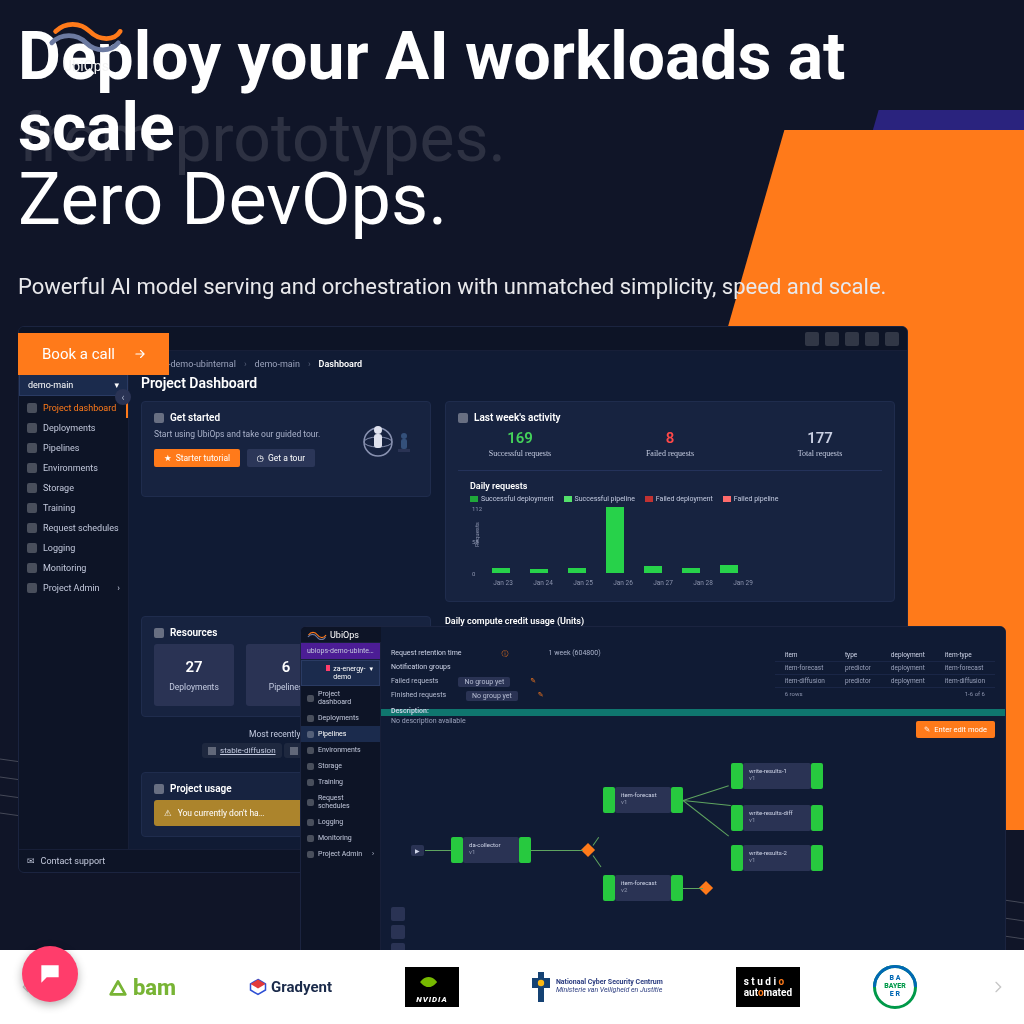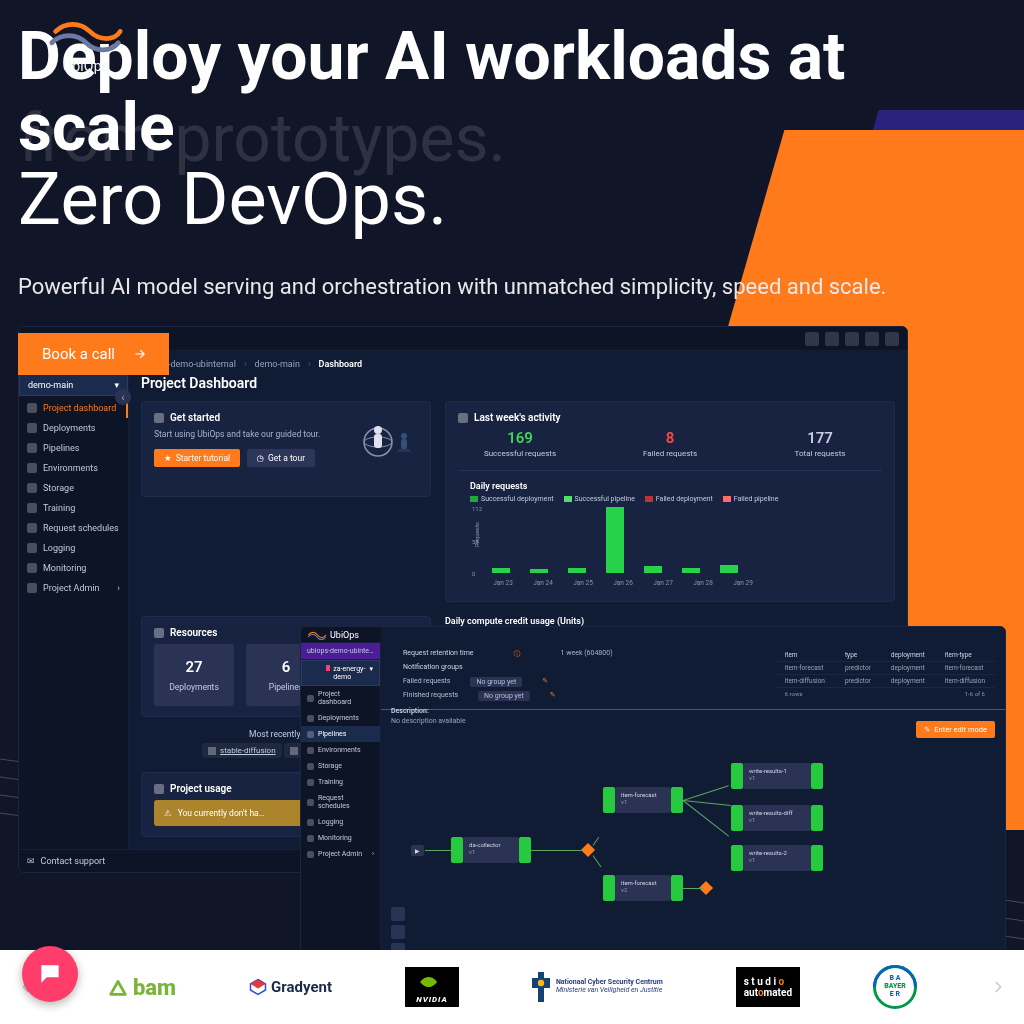--- a/index.html
+++ b/index.html
@@ -63,21 +63,21 @@
   .btn-orange { background:#ff7a1a; color:#fff; font-size:8.5px; padding:4px 10px; border:none; border-radius:2px; display:inline-flex; align-items:center; gap:4px;}
   .btn-ghost { background:#2b3658; color:#fff; font-size:8.5px; padding:4px 10px; border:none; border-radius:2px; margin-left:4px; display:inline-flex; align-items:center; gap:4px;}
   .gs-illus { position:absolute; right:12px; top:14px; width:60px; height:52px; }
 
   .lw-card { flex:1; }
   .stats-row { display:flex; gap:26px; margin-top:4px;}
   .stat { flex:1; text-align:center;}
   .stat .v { font-size:15px; font-weight:600; }
   .stat .v.green { color:#44d25a; }
   .stat .v.red { color:#ff4848; }
-  .stat .lbl { font-size:8px; color:#c4cbe0; margin-top:2px;}
+  .stat .lbl { font-size:8px; color:#c4cbe0; margin-top:2px;font-family:Liberation Serif, serif;}
 
   .chart-block { margin-top:12px; padding:10px 12px 4px; border-top:1px solid #24325a;}
   .c-title { color:#fff; font-size:9px; font-weight:600; margin-bottom:4px;}
   .legend { display:flex; gap:10px; font-size:7px; color:#c4cbe0; margin-bottom:4px; flex-wrap:wrap;}
   .legend .swatch { width:8px; height:6px; display:inline-block; margin-right:3px; vertical-align:middle;}
   .axis { position:relative; height:80px; margin-left:20px; }
   .y-lbls { position:absolute; left:-18px; top:-2px; font-size:6px; color:#8b93ad; display:flex; flex-direction:column; justify-content:space-between; height:72px;}
   .bars { position:absolute; left:2px; right:0; bottom:14px; height:66px; display:flex; align-items:flex-end; gap:20px; width:260px;}
   .bars .bar { width:18px; background:#27d24a; }
   .x-lbls { position:absolute; left:0; right:0; bottom:0; display:flex; gap:14px; font-size:6.5px; color:#8b93ad; width:270px;}
@@ -107,21 +107,21 @@
   .shot2 .s2-topbar .u-logo { display:flex; align-items:center; gap:3px; font-size:9px; color:#fff;}
   .shot2 .s2-topbar .u-logo svg{width:20px;height:10px;}
   .shot2 .s2-topbar .right-icons{margin-left:auto;display:flex;gap:4px;}
   .shot2 .s2-side { width:80px; background:#0d1426; border-right:1px solid #171f38; padding-top:16px;}
   .shot2 .org-sel,.shot2 .proj-sel{ font-size:7px; padding:4px 6px;}
   .shot2 .nav-item { font-size:7px; padding:4px 6px; gap:4px;}
   .shot2 .nav-item .ni-ico{width:7px;height:7px;}
   .shot2 .nav-item.pipe-active { color:#fff; background:#1b2b4d;}
 
   .s2-main { flex:1; background:#101b34; padding-top:16px; position:relative;}
-  .info-rows { padding:6px 22px; border-bottom:1px solid #0f766e; display:flex; gap:80px;}
+  .info-rows { padding:6px 10px; border-bottom:7px solid #0f766e; display:flex; gap:80px;}
   .info-left .irow{ display:flex; gap:40px; margin-bottom:4px; font-size:7px;}
   .irow .k{ color:#cfd5e8;}
   .irow .v{ color:#aab2ca;}
   .notif-table { font-size:7px;}
   .notif-table .nt-row{ display:flex; gap:20px; padding:2px 0;}
   .nt-row .pill{ background:#2a3354; padding:1px 6px; border-radius:2px;}
   .nt-row .pen{ color:#ff7a1a;}
 
   .meta-table { position:absolute; right:10px; top:22px; font-size:6.5px; }
   .meta-table table { border-collapse:collapse;}

